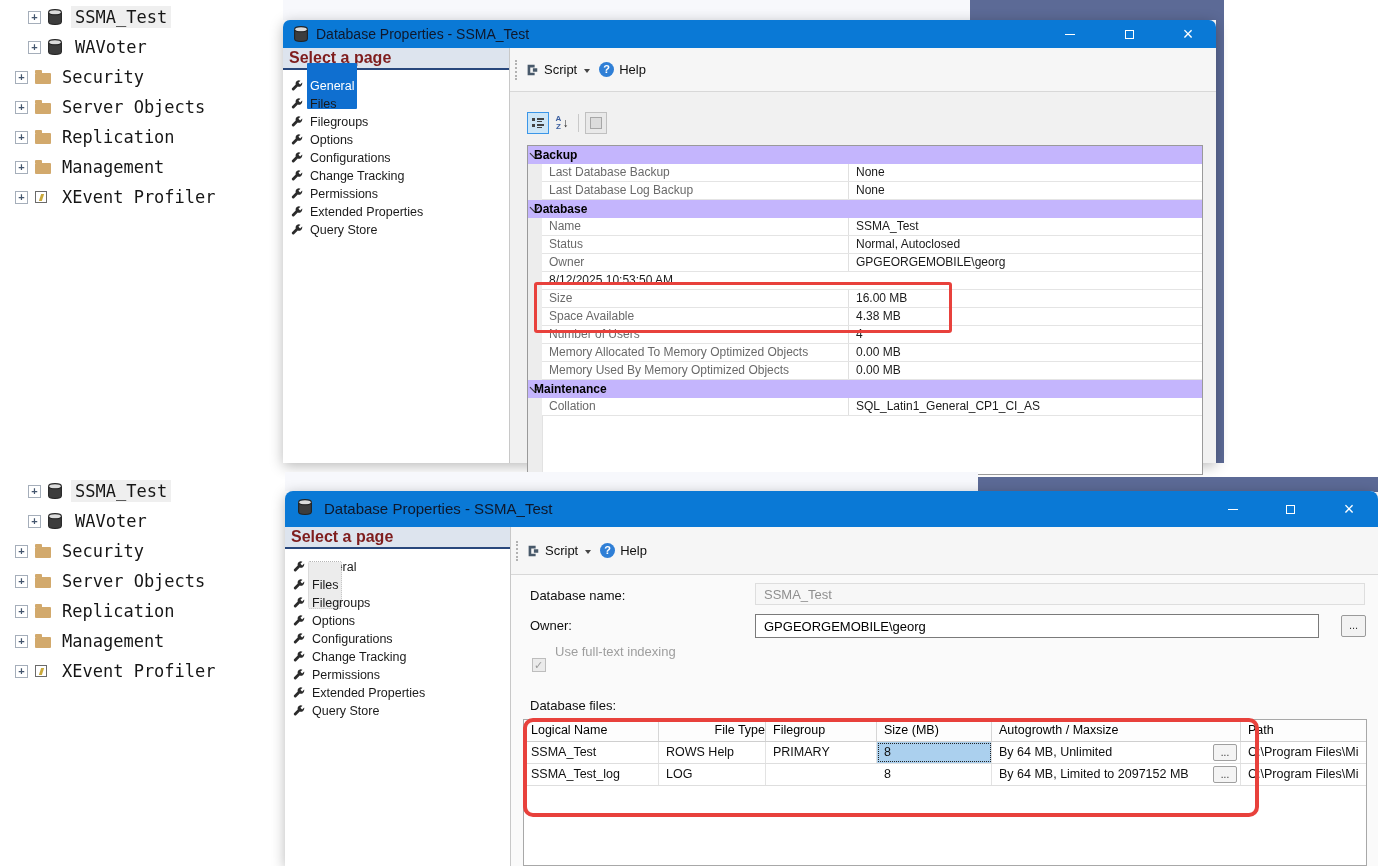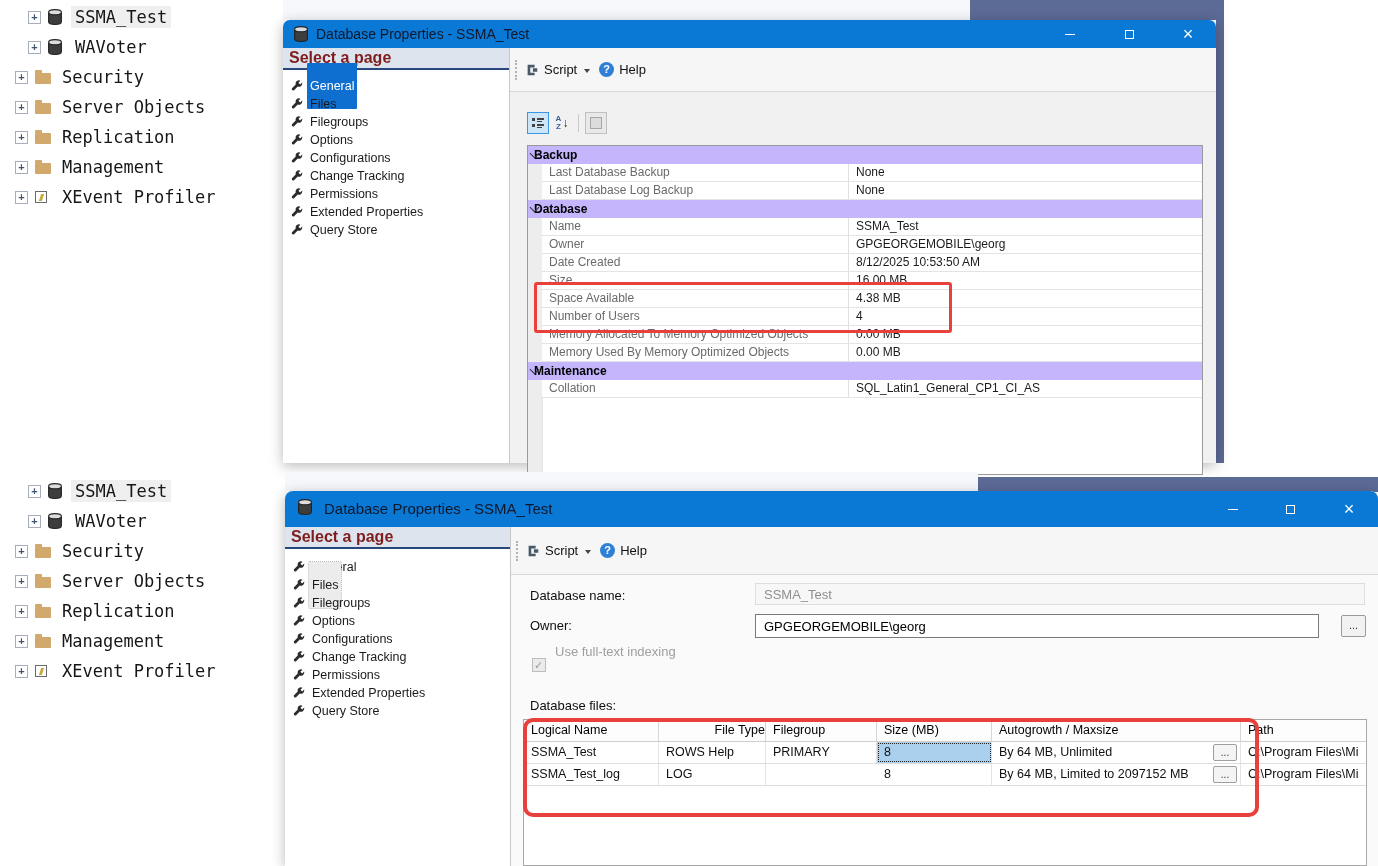--- a/index.html
+++ b/index.html
@@ -337,25 +337,28 @@
         <div class="grid-row">
           <div class="row-label">Last Database Log Backup</div>
           <div class="row-value">None</div>
         </div>
         <div class="grid-cat"><span class="chev"></span><span>Database</span></div>
         <div class="grid-row">
           <div class="row-label">Name</div>
           <div class="row-value">SSMA_Test</div>
         </div>
         <div class="grid-row">
+          <div class="row-label">Status</div>
+          <div class="row-value">Normal, Autoclosed</div>
+        </div>
+        <div class="grid-row">
           <div class="row-label">Owner</div>
           <div class="row-value">GPGEORGEMOBILE\georg</div>
         </div>
         <div class="grid-row">
-          <div class="row-label">Date Created</div>
           <div class="row-value">8/12/2025 10:53:50 AM</div>
         </div>
         <div class="grid-row">
           <div class="row-label">Size</div>
           <div class="row-value">16.00 MB</div>
         </div>
         <div class="grid-row">
           <div class="row-label">Space Available</div>
           <div class="row-value">4.38 MB</div>
         </div>

